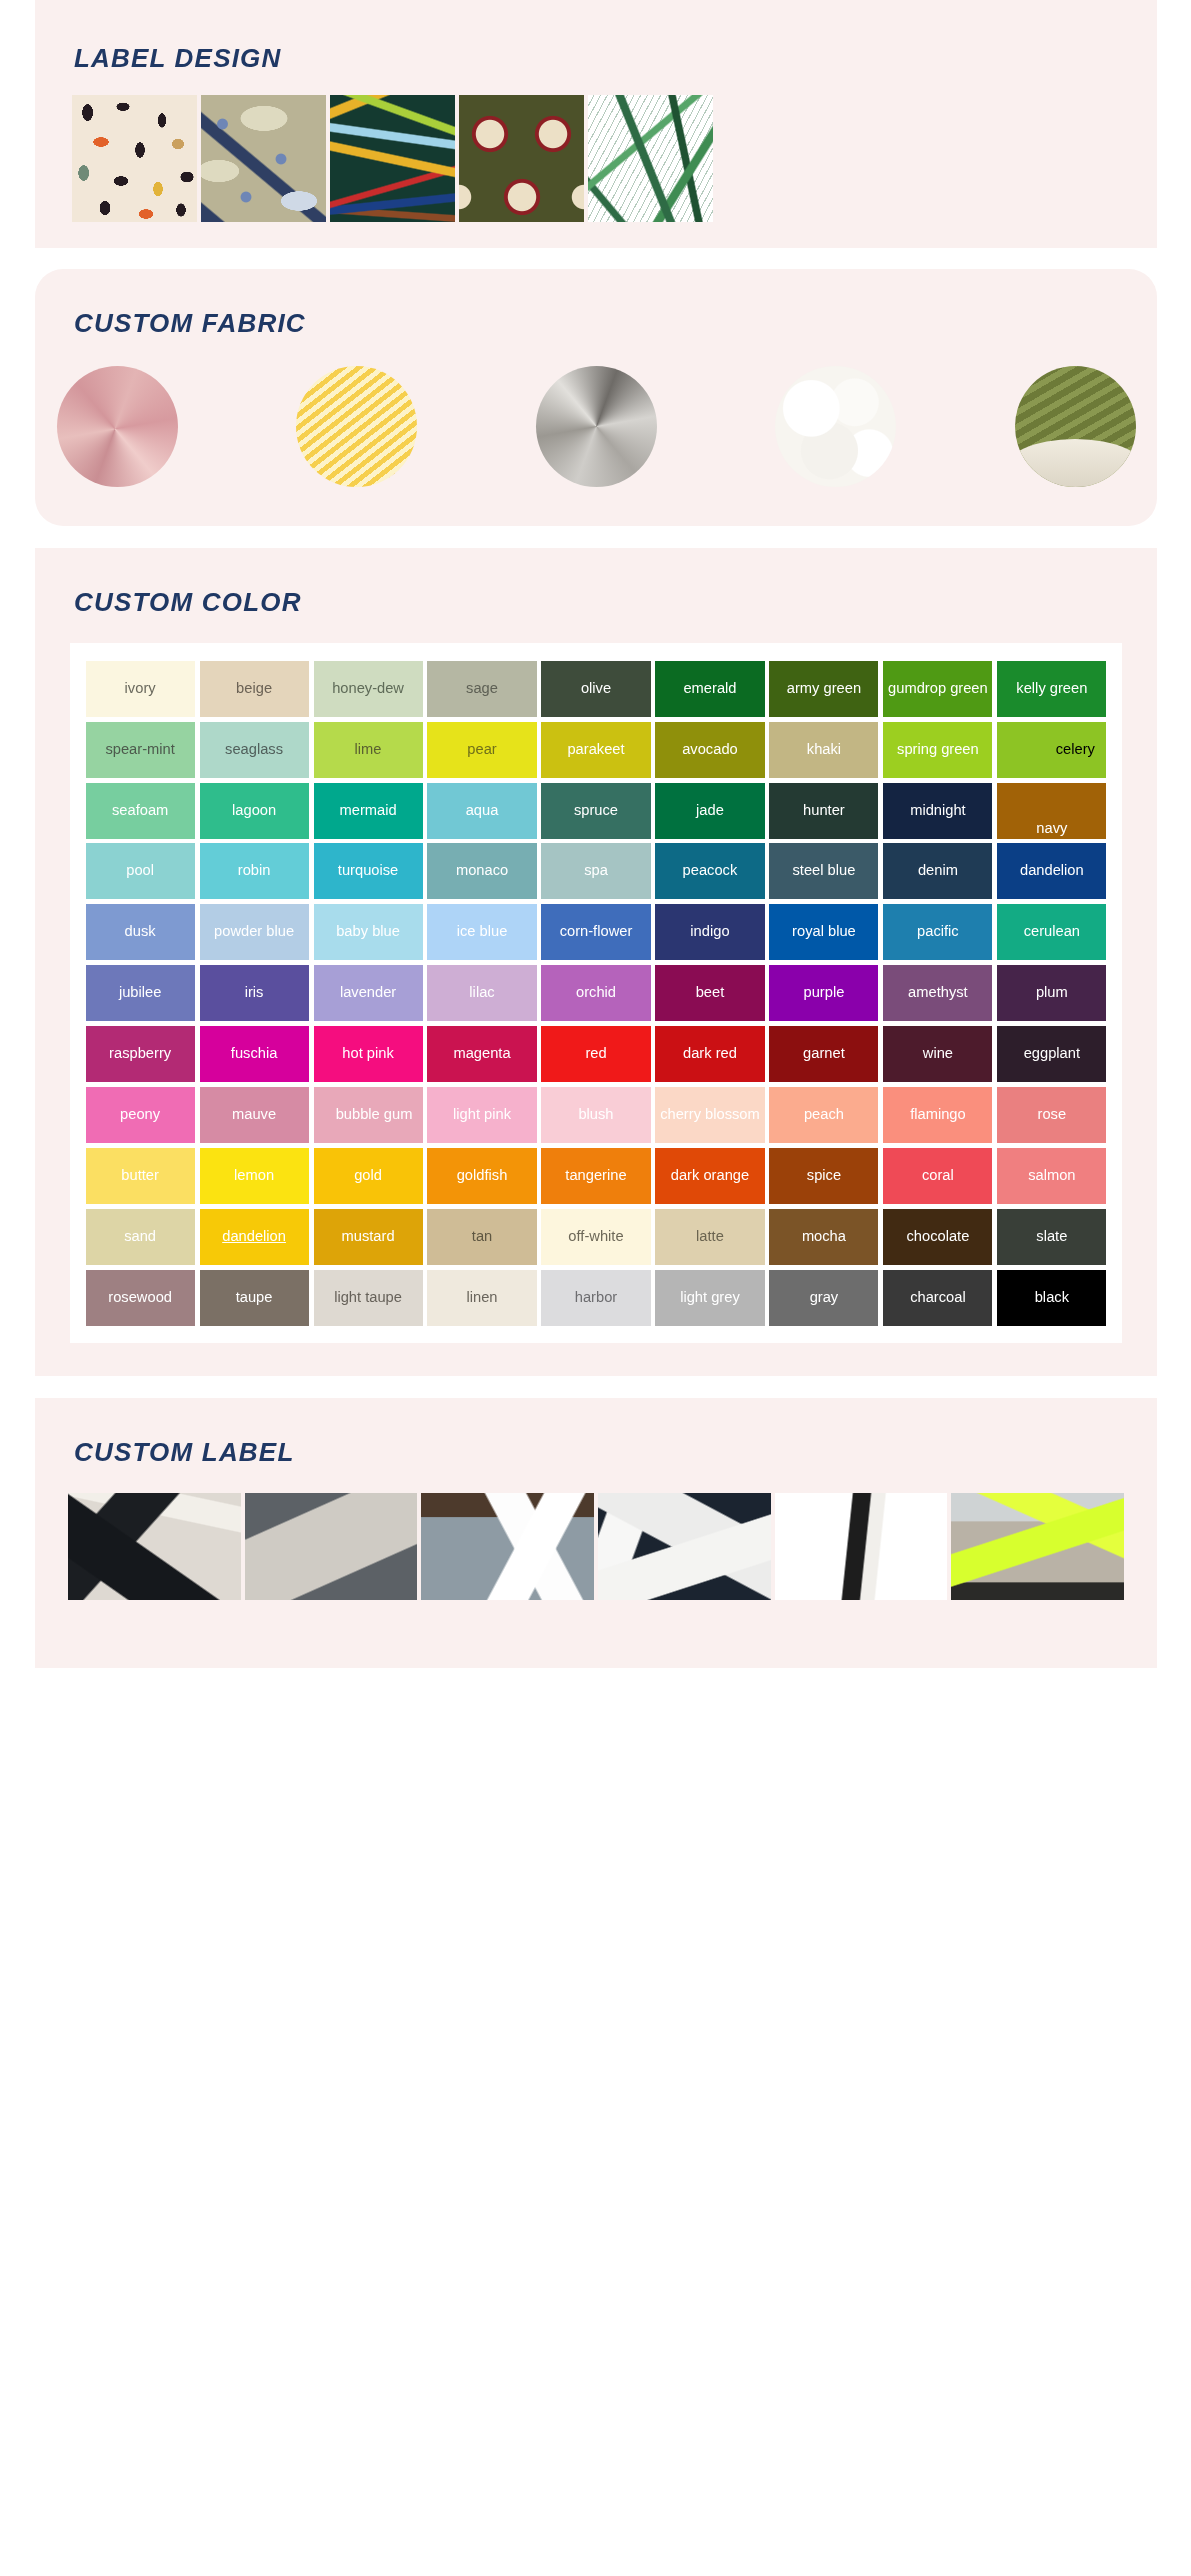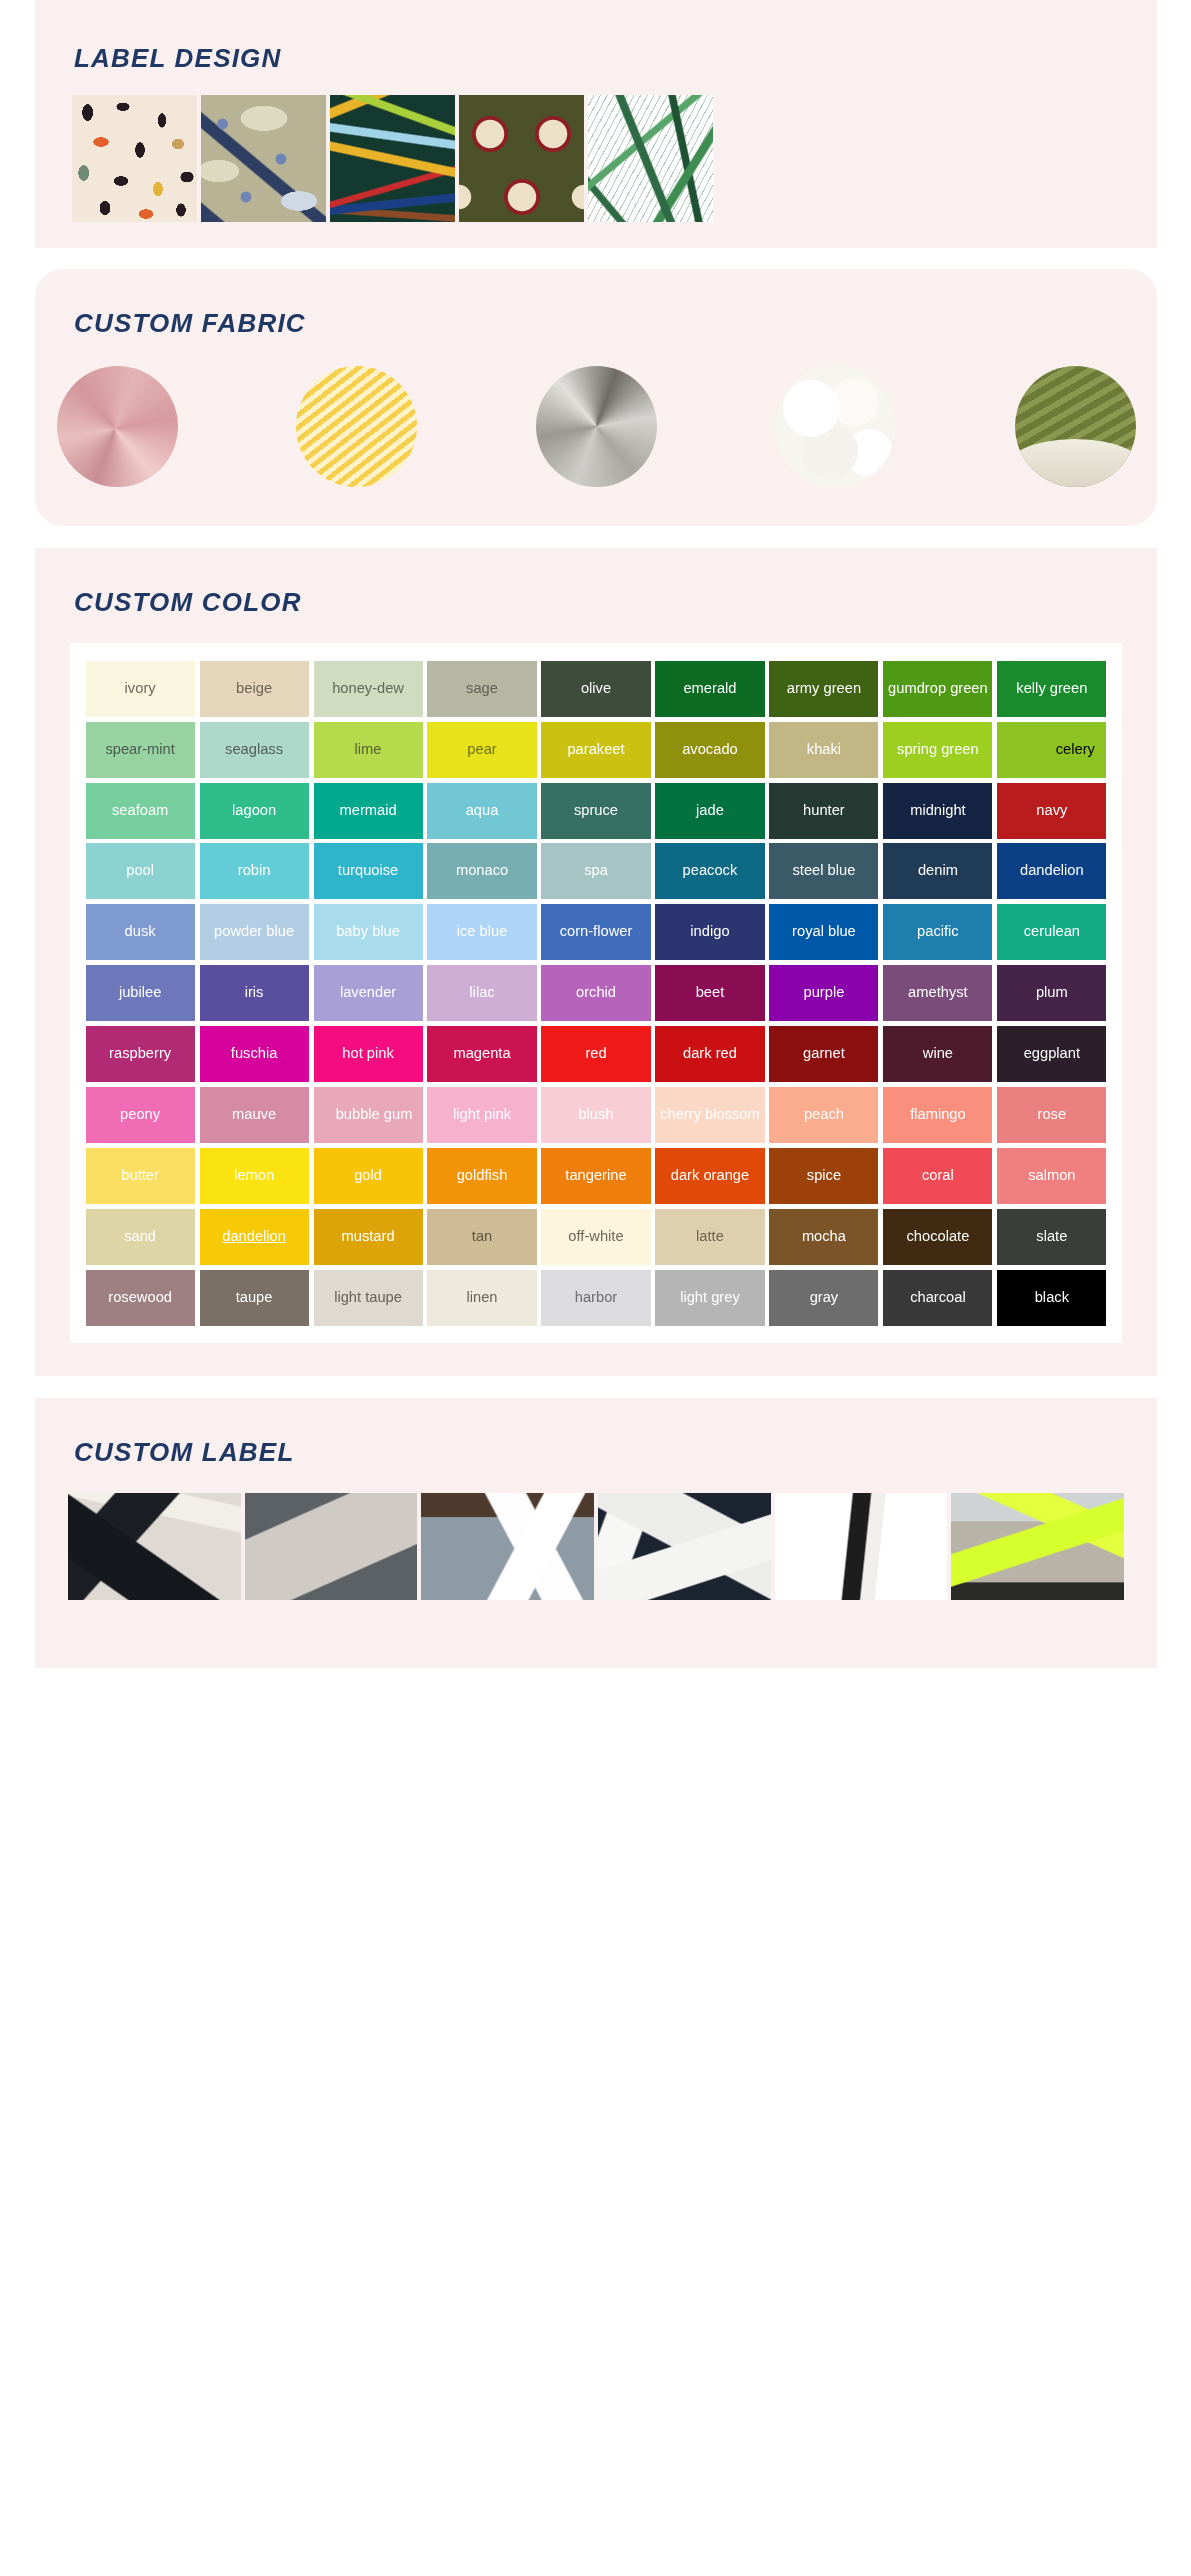--- a/index.html
+++ b/index.html
@@ -294,21 +294,21 @@
           </div>
           <div class="swatch" style="background: rgb(0, 113, 63); color: rgb(255, 255, 255);">
             <span>jade</span>
           </div>
           <div class="swatch" style="background: rgb(36, 58, 51); color: rgb(255, 255, 255);">
             <span>hunter</span>
           </div>
           <div class="swatch" style="background: rgb(20, 36, 66); color: rgb(255, 255, 255);">
             <span>midnight</span>
           </div>
-          <div class="swatch" style="background: #b91c1c; color: rgb(255, 255, 255);">
+          <div class="swatch" style="background: #a16207; color: rgb(255, 255, 255); align-items: flex-end;">
             <span>navy</span>
           </div>
           <div class="swatch" style="background: rgb(139, 210, 209); color: rgb(255, 255, 255);">
             <span>pool</span>
           </div>
           <div class="swatch" style="background: rgb(99, 205, 215); color: rgb(255, 255, 255);">
             <span>robin</span>
           </div>
           <div class="swatch" style="background: rgb(46, 181, 203); color: rgb(255, 255, 255);">
             <span>turquoise</span>

